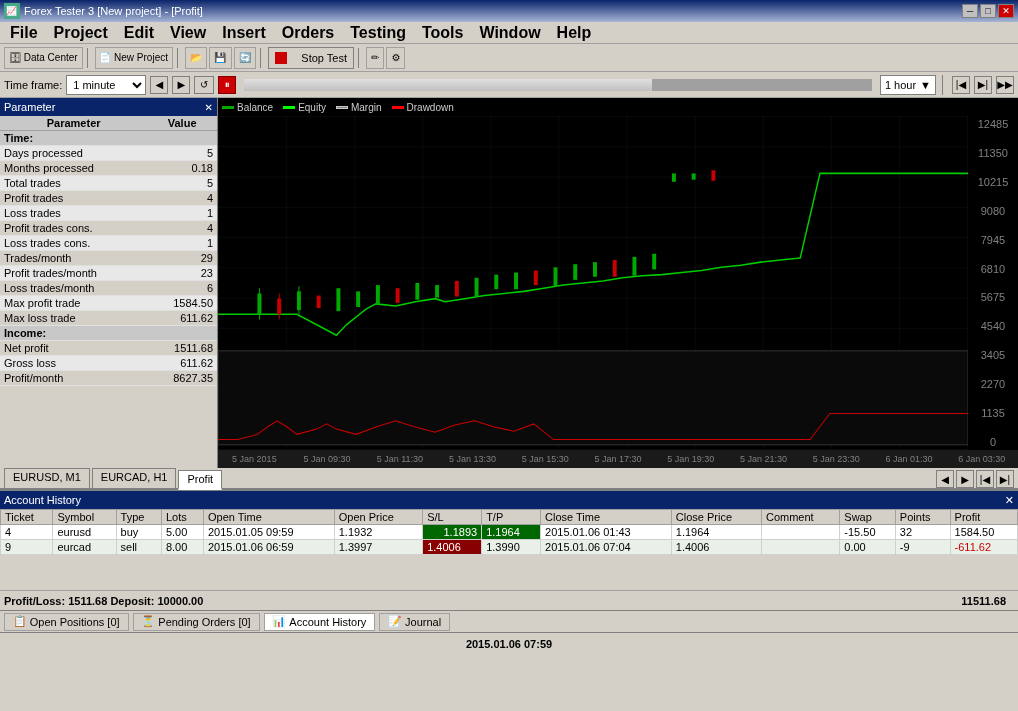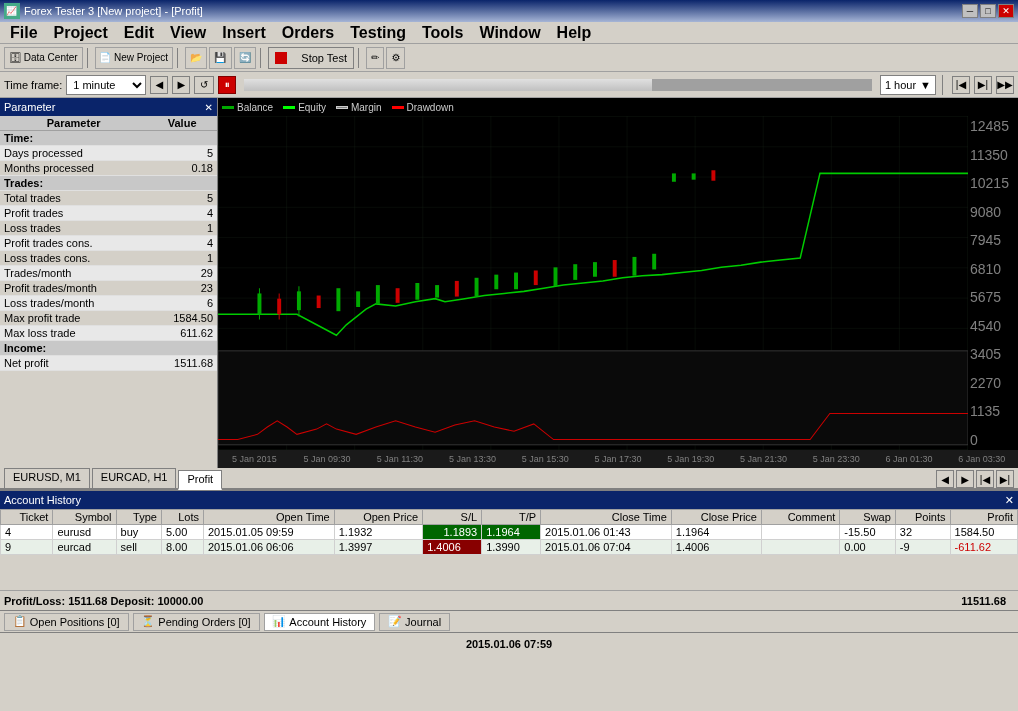--- a/index.html
+++ b/index.html
@@ -49,41 +49,41 @@
 
     
     .chart-area { flex: 1; display: flex; flex-direction: column; background: #a3a3a3; }
     .chart-legend { background: #000; color: #ccc; height: 18px; display: flex; align-items: center; padding: 0 4px; gap: 10px; font-size: 10px; }
     .legend-item { display: flex; align-items: center; gap: 3px; }
     .legend-color { width: 12px; height: 3px; }
     .chart-container { flex: 1; background: #000; position: relative; overflow: hidden; }
     
     
     .y-axis { position: absolute; right: 0; top: 0; width: 50px; height: 100%; display: flex; flex-direction: column; justify-content: space-between; padding: 2px 2px; }
-    .y-label { color: #808080; font-size: 14px; text-align: left; }
+    .y-label { color: #808080; font-size: 11px; text-align: center; }
 
     
     .chart-svg { width: 100%; height: 100%; }
 
     
     .x-axis { background: #1a1a1a; height: 18px; display: flex; align-items: center; padding: 0 0 0 0; overflow: hidden; }
     .x-label { color: #808080; font-size: 9px; flex: 1; text-align: center; }
 
     
     .chart-tabs { background: #d4d0c8; height: 22px; display: flex; align-items: flex-end; border-bottom: 2px solid #808080; padding: 0 4px; gap: 2px; }
     .chart-tab { height: 20px; padding: 2px 8px; background: #d4d0c8; border: 1px solid #808080; border-bottom: none; font-size: 11px; cursor: pointer; }
     .chart-tab.active { background: white; border-bottom: 2px solid white; margin-bottom: -2px; }
     .chart-tab-scroll { display: flex; align-items: center; gap: 2px; margin-left: auto; }
 
     
     .account-history { height: 120px; background: #d4d0c8; border-top: 1px solid #808080; display: flex; flex-direction: column; }
     .account-history-header { background: #0a246a; color: white; height: 18px; display: flex; align-items: center; justify-content: space-between; padding: 0 4px; font-size: 11px; }
     .account-table { flex: 1; overflow-y: auto; }
     .account-table table { width: 100%; border-collapse: collapse; font-size: 11px; }
-    .account-table th { background: #d4d0c8; border: 1px solid #a0a0a0; padding: 1px 4px; font-weight: normal; text-align: right; position: sticky; top: 0; }
+    .account-table th { background: #d4d0c8; border: 1px solid #a0a0a0; padding: 1px 4px; font-weight: normal; text-align: left; position: sticky; top: 0; }
     .account-table td { border: 1px solid #d0d0d0; padding: 1px 4px; }
     .account-table tr:nth-child(even) { background: #e8f0e8; }
     .account-table tr:nth-child(odd) { background: white; }
     .profit-loss-bar { background: #d4d0c8; height: 20px; display: flex; align-items: center; justify-content: space-between; padding: 0 4px; border-top: 1px solid #a0a0a0; font-size: 11px; font-weight: bold; }
     .balance-value { background: #d4d0c8; padding: 2px 8px; font-weight: bold; }
 
     
     .bottom-tabs { background: #d4d0c8; height: 22px; display: flex; align-items: center; border-top: 1px solid #808080; padding: 0 4px; gap: 4px; }
     .bottom-tab { display: flex; align-items: center; gap: 3px; padding: 2px 8px; background: #d4d0c8; border: 1px solid #a0a0a0; font-size: 11px; cursor: pointer; height: 18px; }
     .bottom-tab.active { background: white; }
@@ -202,23 +202,20 @@
               <td colspan="2" class="stats-bold">Time:</td>
             </tr>
             <tr>
               <td class="stats-param">Days processed</td>
                       <td class="stats-value">5</td>
             </tr>
             <tr>
               <td class="stats-param">Months processed</td>
                       <td class="stats-value">0.18</td>
             </tr>
-            <tr class="stats-section-header">
-              <td colspan="2" class="stats-bold">Trades:</td>
-            </tr>
             <tr>
               <td class="stats-param">Total trades</td>
                       <td class="stats-value">5</td>
             </tr>
             <tr>
               <td class="stats-param">Profit trades</td>
                       <td class="stats-value">4</td>
             </tr>
             <tr>
               <td class="stats-param">Loss trades</td>
@@ -251,20 +248,28 @@
             <tr>
               <td class="stats-param">Max loss trade</td>
                       <td class="stats-value">611.62</td>
             </tr>
             <tr class="stats-section-header">
               <td colspan="2" class="stats-bold">Income:</td>
             </tr>
             <tr>
               <td class="stats-param">Net profit</td>
                       <td class="stats-value">1511.68</td>
+            </tr>
+            <tr>
+              <td class="stats-param">Gross loss</td>
+                      <td class="stats-value">611.62</td>
+            </tr>
+            <tr>
+              <td class="stats-param">Profit/month</td>
+                      <td class="stats-value">8627.35</td>
             </tr>
           </tbody>
       </table>
     </div>
   </div>
 
   <div class="chart-area">
 
     <div class="chart-legend">
       <div class="legend-item">
@@ -426,21 +431,21 @@
       <td></td>
       <td>-15.50</td>
       <td>32</td>
       <td style="">1584.50</td>
     </tr>
           <tr>
       <td>9</td>
       <td>eurcad</td>
       <td>sell</td>
       <td>8.00</td>
-      <td>2015.01.06 06:06</td>
+      <td>2015.01.06 06:59</td>
       <td>1.3997</td>
       <td style="background:#880000;color:white;">1.4006</td>
       <td style="">1.3990</td>
       <td>2015.01.06 07:04</td>
       <td>1.4006</td>
       <td></td>
       <td>0.00</td>
       <td>-9</td>
       <td style="color:#cc0000;">-611.62</td>
     </tr>

